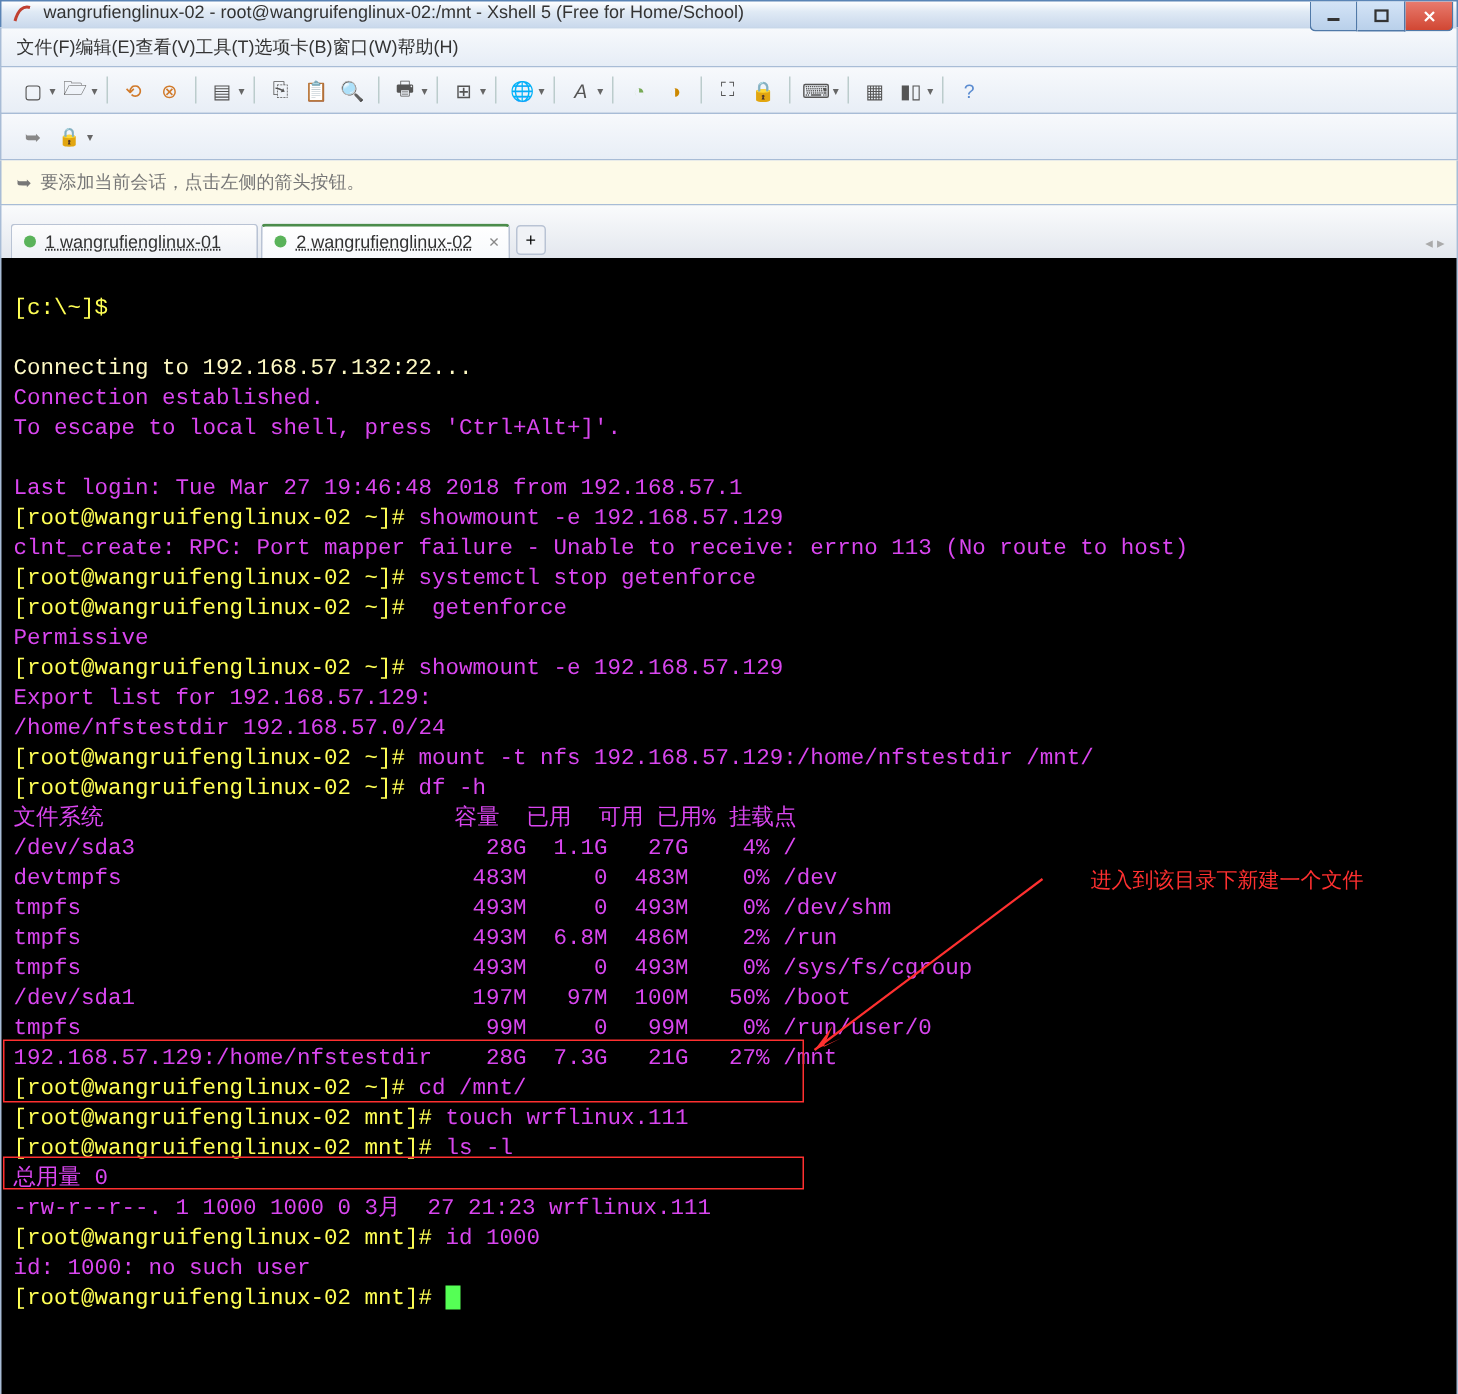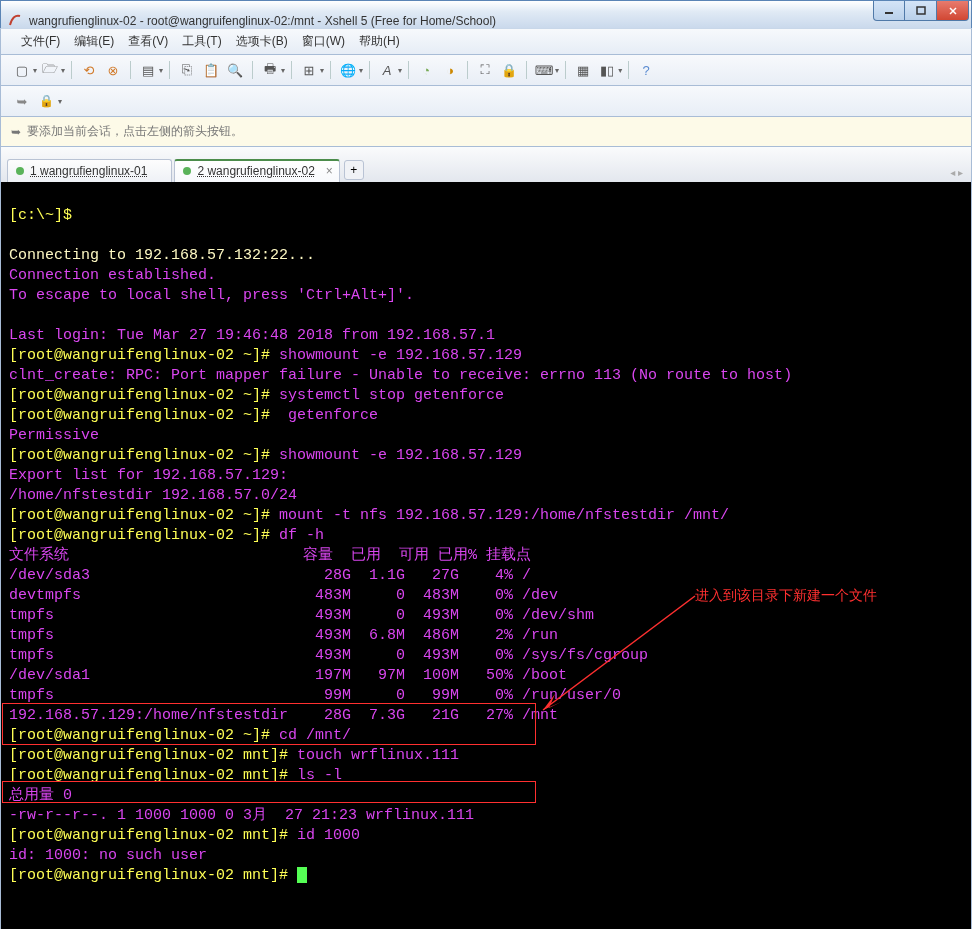--- a/index.html
+++ b/index.html
@@ -1,25 +1,25 @@
 <!DOCTYPE html>
 <html><head>
 <meta charset="utf-8">
 <style>
 * { margin: 0; padding: 0; box-sizing: border-box; }
 body { font-family: "Microsoft YaHei", Tahoma, sans-serif; font-size: 12px; background: #fff; width: 972px; }
-.titlebar { background: linear-gradient(#fff, #e0eaf5 40%, #cad9ec); height: 28px; display: flex; align-items: flex-end; padding: 0 2px 0 6px; border-top: 1px solid #5a84b5; border-left: 1px solid #5a84b5; border-right: 1px solid #5a84b5; position: relative; }
+.titlebar { background: linear-gradient(#fff, #e0eaf5 40%, #cad9ec); height: 18px; display: flex; align-items: flex-start; padding: 0 2px 0 6px; border-top: 1px solid #5a84b5; border-left: 1px solid #5a84b5; border-right: 1px solid #5a84b5; position: relative; }
 .titlebar .icon { width: 16px; height: 16px; margin-right: 6px; }
 .titlebar .title { color: #333; flex: 1; }
 .winbtns { display: flex; position: absolute; right: 2px; top: 0; }
 .winbtn { width: 32px; height: 20px; border: 1px solid #5079a8; border-top: none; display: flex; align-items: center; justify-content: center; font-family: sans-serif; }
 .winbtn.min { background: linear-gradient(#d4e4f7, #b9d0ea); border-radius: 0 0 0 4px; }
 .winbtn.max { background: linear-gradient(#d4e4f7, #b9d0ea); border-left: none; }
 .winbtn.close { background: linear-gradient(#e87b6e, #d14733); border-left: none; color: #fff; border-radius: 0 0 4px 0; }
-.menubar { background: linear-gradient(#f7f9fc, #e6edf6); border: 1px solid #a8bcd6; border-top: 1px solid #c8d7e9; padding: 4px 20px; display: flex; gap: 14px; }
+.menubar { background: linear-gradient(#f7f9fc, #e6edf6); border: 1px solid #a8bcd6; border-top: 1px solid #c8d7e9; padding: 4px 10px; display: flex; }
 .menubar span { color: #333; }
 .toolbar { background: linear-gradient(#f7f9fc, #e8eef6); border-left: 1px solid #a8bcd6; border-right: 1px solid #a8bcd6; border-bottom: 1px solid #a8bcd6; padding: 4px 10px; display: flex; align-items: center; gap: 2px; color: #555; }
 .tbtn { width: 22px; height: 22px; display: inline-flex; align-items: center; justify-content: center; border-radius: 3px; font-size: 13px; }
 .sep { width: 1px; height: 18px; background: #bcc; margin: 0 4px; }
 .dd { font-size: 8px; color: #666; margin-left: -2px; }
 .addrbar { background: linear-gradient(#f7f9fc, #e8eef6); border-left: 1px solid #a8bcd6; border-right: 1px solid #a8bcd6; border-bottom: 1px solid #a8bcd6; padding: 4px 10px; display: flex; align-items: center; gap: 6px; color: #888; }
 .addrbar .lock { font-size: 12px; }
 .infobar { background: #fdfae8; border-left: 1px solid #a8bcd6; border-right: 1px solid #a8bcd6; border-bottom: 1px solid #a8bcd6; padding: 6px 10px; color: #777; display: flex; align-items: center; gap: 6px; }
 .tabbar { background: linear-gradient(#fafbfc, #e3e7ee); border-left: 1px solid #a8bcd6; border-right: 1px solid #a8bcd6; display: flex; align-items: flex-end; padding: 3px 6px 0 6px; height: 35px; position: relative; }
 .tab { padding: 4px 24px 4px 8px; border: 1px solid #b9c3d4; border-bottom: none; background: linear-gradient(#fdfdfd, #eef1f6); border-radius: 3px 3px 0 0; margin-right: 2px; display: flex; align-items: center; gap: 6px; position: relative; color: #333; }
@@ -174,20 +174,20 @@
 <span class="w">tmpfs                              99M     0   99M    0% /run/user/0</span>
 <span class="w">192.168.57.129:/home/nfstestdir    28G  7.3G   21G   27% /mnt</span>
 <span><span class="y">[root@wangruifenglinux-02 ~]# </span><span class="w">cd /mnt/</span></span>
 <span><span class="y">[root@wangruifenglinux-02 mnt]# </span><span class="w">touch wrflinux.111</span></span>
 <span><span class="y">[root@wangruifenglinux-02 mnt]# </span><span class="w">ls -l</span></span>
 <span class="w">总用量 0</span>
 <span class="w">-rw-r--r--. 1 1000 1000 0 3月  27 21:23 wrflinux.111</span>
 <span><span class="y">[root@wangruifenglinux-02 mnt]# </span><span class="w">id 1000</span></span>
 <span class="w">id: 1000: no such user</span>
 <span><span class="y">[root@wangruifenglinux-02 mnt]# </span><span class="cursor"></span></span>
-<div class="annot" style="top:404px; left:694px;font-family:Liberation Mono, monospace;">进入到该目录下新建一个文件</div>
+<div class="annot" style="top:404px; left:726px;">进入到该目录下新建一个文件</div>
 <div class="redbox" style="top:521px; left:1px; width:534px; height:42px;"></div>
 <div class="redbox" style="top:599px; left:1px; width:534px; height:22px;"></div>
 <svg class="arrow-svg" style="top:408px; left:530px;" width="170" height="130">
   <line x1="164" y1="6" x2="12" y2="120" stroke="#ff3030" stroke-width="1.5"></line>
   <polygon points="12,120 24,104 18,118 30,112" fill="#ff3030"></polygon>
 </svg>
 </div>
 
 </body></html>

